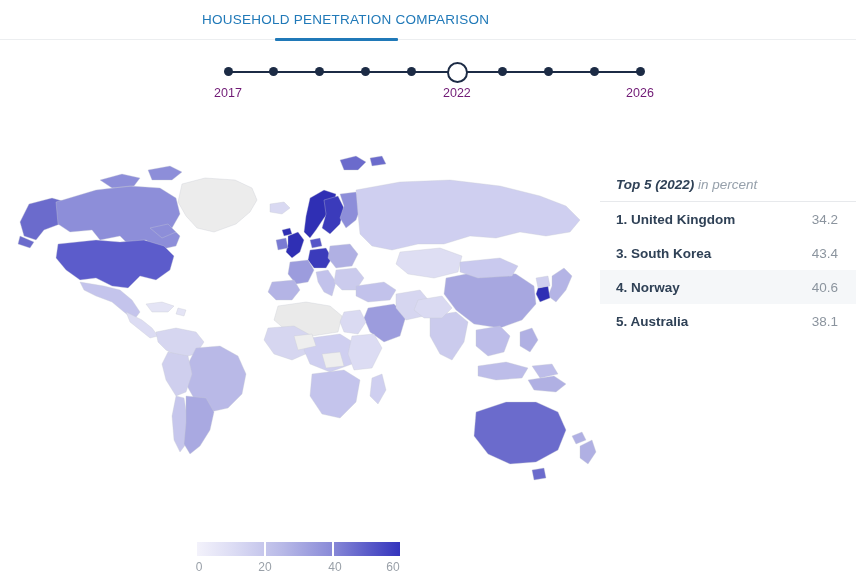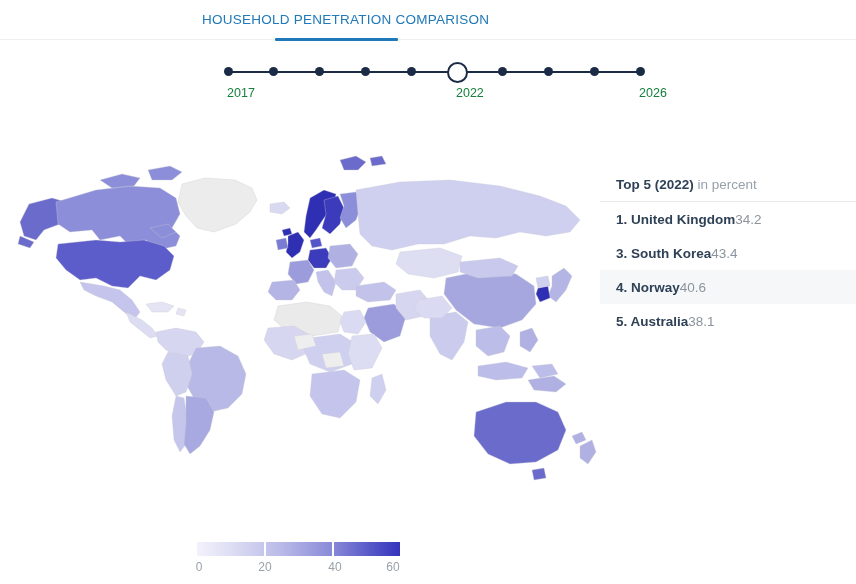--- a/index.html
+++ b/index.html
@@ -85,24 +85,23 @@
     background: #ffffff;
     border: 2px solid #1c2b45;
     box-sizing: content-box;
     cursor: pointer;
     z-index: 3;
   }
   .tl-label {
     position: absolute;
     top: 22px;
     font-size: 12.5px;
-    color: #15803d;
+    color: #701a75;
     transform: translateX(-50%);
     white-space: nowrap;
-    margin-left: 13px;
   }
 
   
   #map-wrap {
     position: absolute;
     left: 0;
     top: 140px;
     width: 600px;
     height: 380px;
   }
@@ -148,28 +147,30 @@
   }
   #top5-header {
     height: 28px;
     line-height: 22px;
     font-size: 13.5px;
     color: #96a0ab;
     border-bottom: 1px solid #e7e9ec;
     padding-left: 16px;
     box-sizing: border-box;
     white-space: nowrap;
+    font-style: italic;
   }
   #top5-header .strong {
     font-weight: bold;
     color: #2f4156;
   }
   .t5-row {
     display: flex;
     align-items: center;
+    justify-content: space-between;
     height: 34px;
     padding: 0 18px 0 16px;
     box-sizing: border-box;
     font-size: 13.5px;
   }
   .t5-row.alt { background: #f5f7f9; }
   .t5-name {
     font-weight: bold;
     color: #2f4156;
     white-space: nowrap;

